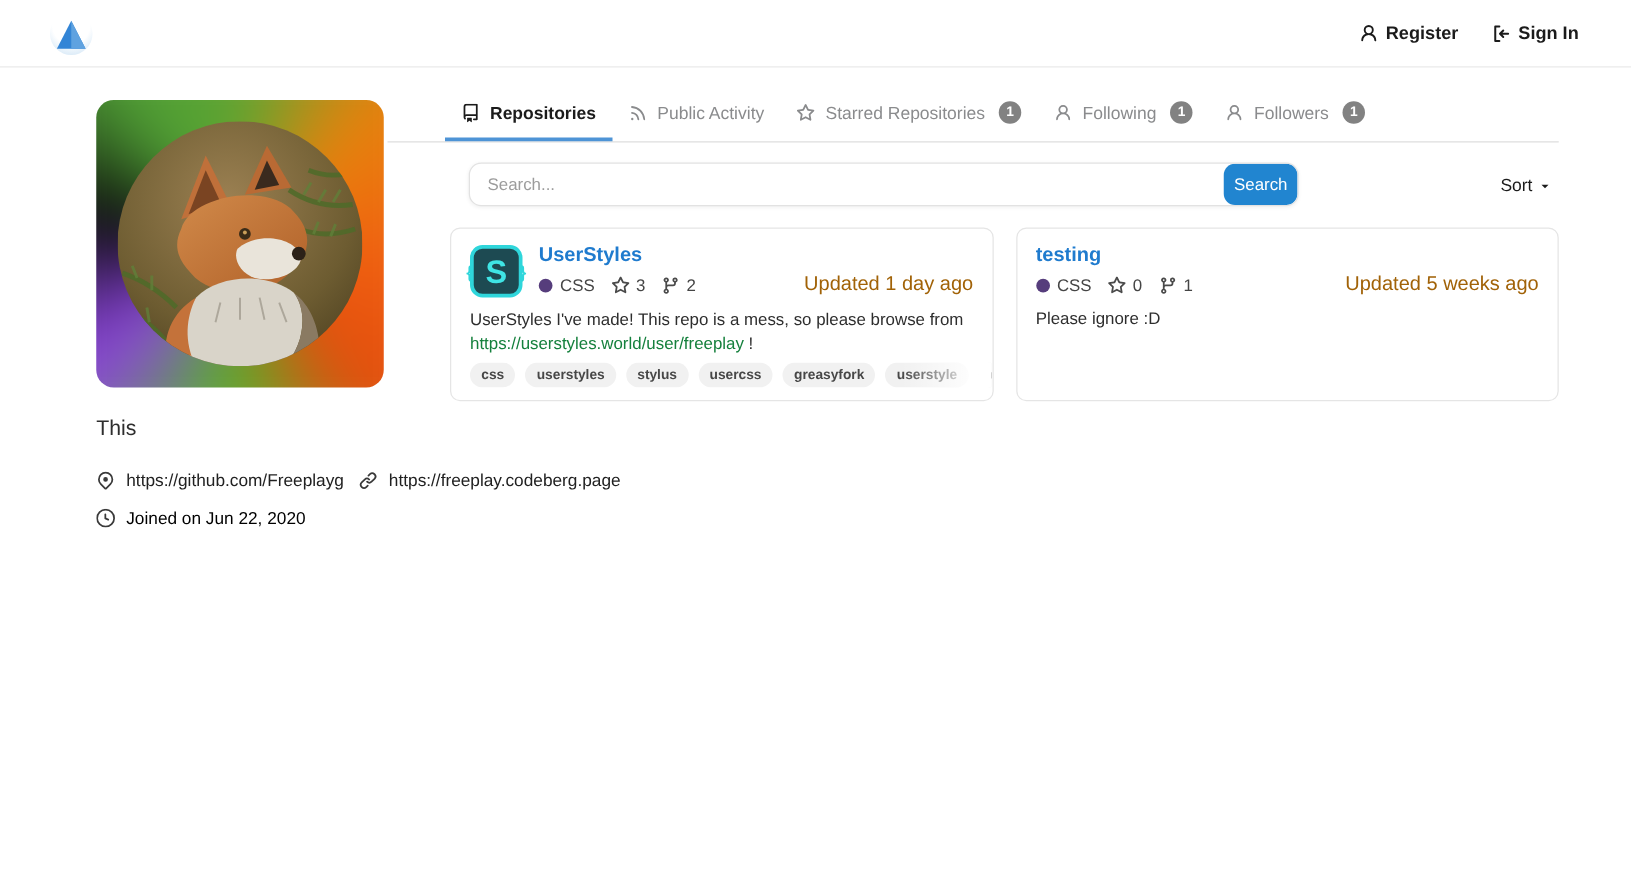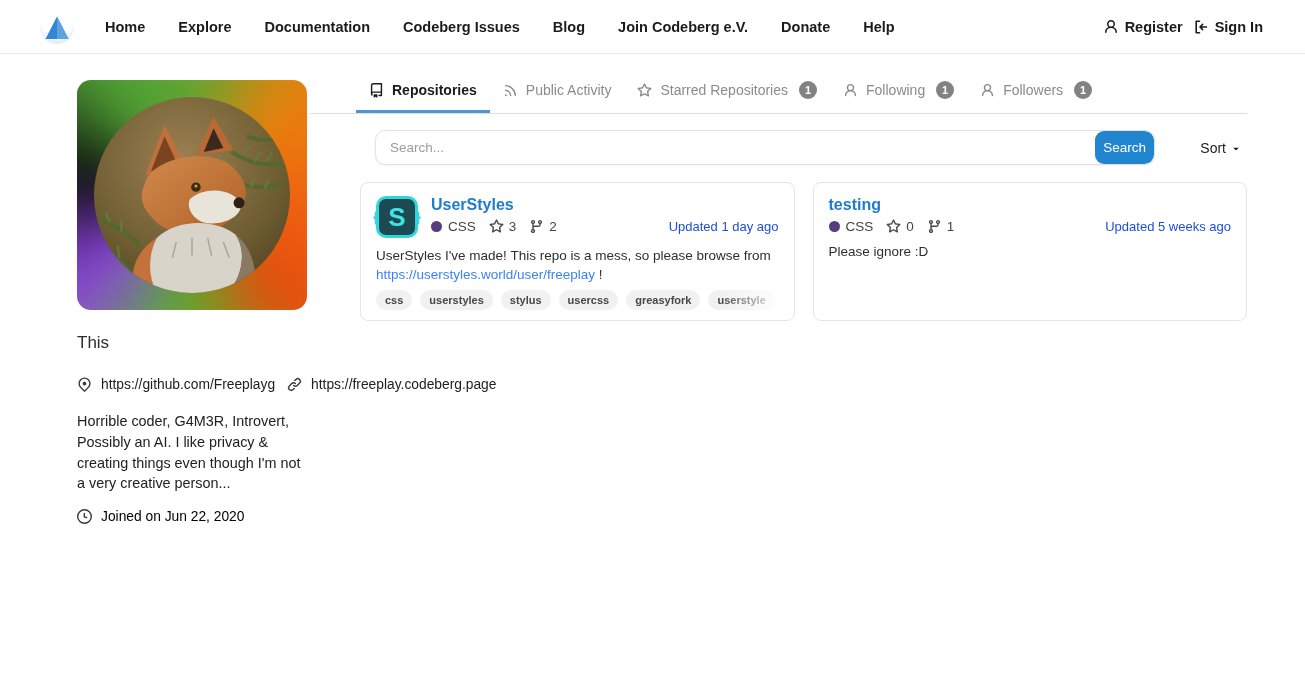--- a/index.html
+++ b/index.html
@@ -5,21 +5,21 @@
   * { box-sizing: border-box; margin: 0; padding: 0; }
   body { background: #fff; font-family: "Liberation Sans", "DejaVu Sans", sans-serif; }
   .page { position: relative; width: 1305px; height: 699px; background: #fff; overflow: hidden; color: #1b1b1b; }
 
   
   .navbar { position: absolute; top: 0; left: 0; right: 0; height: 54px; background: #fff;
             border-bottom: 1px solid #eaeaea; display: flex; align-items: center; padding: 0 42px 0 39px; }
   .logo { width: 36px; height: 36px; flex: 0 0 auto; cursor: pointer; }
   .nav-links { display: flex; gap: 33px; margin-left: 30px; }
   .nav-link { font-size: 14.5px; font-weight: 600; color: #1b1b1b; text-decoration: none; cursor: pointer; }
-  .nav-right { margin-left: auto; display: flex; gap: 10px; align-items: center; }
+  .nav-right { margin-left: auto; display: flex; gap: 26px; align-items: center; }
   .nav-auth { display: flex; align-items: center; gap: 6px; font-size: 14.5px; font-weight: 600; color: #1b1b1b; cursor: pointer; }
   .nav-auth svg { width: 16px; height: 16px; }
 
   
   .profile { position: absolute; left: 77px; top: 80px; width: 232px; z-index: 3; }
   .avatar { position: relative; width: 230px; height: 230px; border-radius: 14px; overflow: hidden; }
   .avatar::before { content: ''; position: absolute; inset: -45px;
     background: conic-gradient(from 0deg at 50% 50%,
       #5da632 0deg, #e8820c 45deg, #f06011 95deg, #e34e0e 140deg,
       #54b32a 185deg, #8e44e0 232deg, #0a0a0a 280deg, #4f9e35 322deg, #5da632 360deg);
@@ -41,21 +41,21 @@
           border-bottom: 1px solid #dedede; display: flex; align-items: stretch; padding-left: 46px; z-index: 1; }
   .tab { display: flex; align-items: center; gap: 8px; padding: 3px 13px 0 13px;
          font-size: 14px; color: #8a8b8d; border-bottom: 3px solid transparent; cursor: pointer; }
   .tab svg { width: 15px; height: 15px; }
   .tab.active { color: #1b1b1b; font-weight: 700; border-bottom-color: #4e94d6; align-items: center; }
   .tab-badge { margin-left: 3px; width: 18px; height: 18px; border-radius: 50%; background: #828282;
                color: #fff; font-size: 11px; font-weight: 700; display: flex; align-items: center; justify-content: center; }
 
   
   .search-row { position: absolute; left: 375px; right: 58px; top: 130px; height: 35px; display: flex; align-items: center; }
-  .search-box { width: 780px; height: 35px; background: #fff; border: 1px solid #e2e2e2; border-radius: 10px;
+  .search-box { width: 664px; height: 35px; background: #fff; border: 1px solid #e2e2e2; border-radius: 10px;
                 box-shadow: 0 1px 3px rgba(0,0,0,0.05); display: flex; align-items: stretch; overflow: hidden; }
   .search-box input { flex: 1; border: 0; outline: 0; padding: 0 14px; font-size: 13.5px; color: #333;
                       font-family: "Liberation Sans", sans-serif; background: transparent; }
   .search-box input::placeholder { color: #9c9c9c; }
   .search-btn { border: 0; background: #2185d0; color: #fff; font-size: 13.5px; font-weight: 400;
                 padding: 0 8px; border-radius: 9px; cursor: pointer; font-family: "Liberation Sans", sans-serif; }
   .sort { margin-left: auto; margin-right: 6px; display: flex; align-items: center; gap: 5px;
           font-size: 14px; color: #1b1b1b; cursor: pointer; }
   .sort svg { width: 10px; height: 10px; margin-top: 2px; }
 
@@ -70,23 +70,23 @@
   .repo-avatar::before, .repo-avatar::after { position: absolute; top: 50%; transform: translateY(-50%);
                  font-size: 14px; font-weight: 700; color: #2fd6db; }
   .repo-avatar::before { content: '{'; left: -6px; }
   .repo-avatar::after { content: '}'; right: -6px; }
   .card-headmain { flex: 1; min-width: 0; }
   .repo-title { font-size: 16px; font-weight: 700; color: #1f7bce; text-decoration: none; cursor: pointer; display: inline-block; }
   .repo-meta { margin-top: 5px; display: flex; align-items: center; font-size: 13.5px; color: #454545; }
   .lang-dot { width: 11px; height: 11px; border-radius: 50%; background: #563d7c; margin-right: 6px; }
   .meta-count { margin-left: 5px; }
   .meta-icon { width: 15px; height: 15px; color: #4a4a4a; margin-left: 13px; }
-  .updated { margin-left: auto; font-size: 13px; color: #1d4ed8; white-space: nowrap; }
+  .updated { margin-left: auto; font-size: 16px; color: #a16207; white-space: nowrap; }
   .repo-desc { margin-top: 9px; font-size: 13.5px; line-height: 18.5px; color: #2e2e2e; }
-  .repo-desc a { color: #3b82f6; text-decoration: none; cursor: pointer; }
+  .repo-desc a { color: #15803d; text-decoration: none; cursor: pointer; }
   .topics { position: absolute; left: 15px; right: 1px; bottom: 10px; display: flex; gap: 8px; overflow: hidden; }
   .topics::after { content: ''; position: absolute; right: 0; top: 0; bottom: 0; width: 72px;
                    background: linear-gradient(to right, rgba(255,255,255,0), #fff 88%); }
   .topic { background: #f1f1f1; border-radius: 10px; padding: 4px 9px; font-size: 11px; font-weight: 700;
            color: #474747; white-space: nowrap; cursor: pointer; }
 </style>
 </head>
 <body>
 
 <div class="page">
@@ -103,30 +103,20 @@
               <circle cx="18" cy="18" r="17"></circle>
             </clipPath>
         </defs>
         <circle cx="18" cy="18" r="17" fill="url(#lgbg)"></circle>
         <g clip-path="url(#lgclip)">
           <polygon points="6.5,30 18,7.5 29.5,30" fill="#3385d6"></polygon>
           <polygon points="18,7.5 29.5,30 18,30" fill="#5fa2e0"></polygon>
         </g>
       </svg>
     </div>
-    <nav class="nav-links">
-      <a class="nav-link">Home</a>
-      <a class="nav-link">Explore</a>
-      <a class="nav-link">Documentation</a>
-      <a class="nav-link">Codeberg Issues</a>
-      <a class="nav-link">Blog</a>
-      <a class="nav-link">Join Codeberg e.V.</a>
-      <a class="nav-link">Donate</a>
-      <a class="nav-link">Help</a>
-    </nav>
     <div class="nav-right">
       <a class="nav-auth">
         <svg viewBox="0 0 16 16" fill="currentColor">
           <path d="M10.561 8.073a6.005 6.005 0 0 1 3.432 5.142.75.75 0 1 1-1.498.07 4.5 4.5 0 0 0-8.99 0 .75.75 0 0 1-1.498-.07 6.004 6.004 0 0 1 3.431-5.142 3.999 3.999 0 1 1 5.123 0ZM10.5 5a2.5 2.5 0 1 0-5 0 2.5 2.5 0 0 0 5 0Z"></path>
         </svg>
         <span>Register</span>
       </a>
       <a class="nav-auth">
         <svg viewBox="0 0 16 16">
           <path fill="none" stroke="currentColor" stroke-width="1.6" stroke-linecap="round" stroke-linejoin="round" d="M6.5 2.2H3.2v11.6h3.3 M13.5 8H7.2 M9.6 5.4 7 8l2.6 2.6"></path>
@@ -188,21 +178,20 @@
         </svg>
         <a>https://github.com/Freeplayg</a>
       </div>
       <div class="profile-row">
         <svg viewBox="0 0 16 16" fill="currentColor">
           <path d="m7.775 3.275 1.25-1.25a3.5 3.5 0 1 1 4.95 4.95l-2.5 2.5a3.5 3.5 0 0 1-4.95 0 .751.751 0 0 1 .018-1.042.751.751 0 0 1 1.042-.018 1.998 1.998 0 0 0 2.83 0l2.5-2.5a2.002 2.002 0 0 0-2.83-2.83l-1.25 1.25a.751.751 0 0 1-1.042-.018.751.751 0 0 1-.018-1.042Zm-4.69 9.64a1.998 1.998 0 0 0 2.83 0l1.25-1.25a.751.751 0 0 1 1.042.018.751.751 0 0 1 .018 1.042l-1.25 1.25a3.5 3.5 0 1 1-4.95-4.95l2.5-2.5a3.5 3.5 0 0 1 4.95 0 .751.751 0 0 1-.018 1.042.751.751 0 0 1-1.042.018 1.998 1.998 0 0 0-2.83 0l-2.5 2.5a1.998 1.998 0 0 0 0 2.83Z"></path>
         </svg>
         <a>https://freeplay.codeberg.page</a>
       </div>
     </div>
-    <p class="bio">Horrible coder, G4M3R, Introvert, Possibly an AI. I like privacy &amp; creating things even though I'm not a very creative person...</p>
     <div class="joined">
       <svg viewBox="0 0 16 16" fill="currentColor">
         <path d="M8 0a8 8 0 1 1 0 16A8 8 0 0 1 8 0ZM1.5 8a6.5 6.5 0 1 0 13 0 6.5 6.5 0 0 0-13 0Zm7-3.25v2.992l2.028.812a.75.75 0 0 1-.557 1.392l-2.5-1A.751.751 0 0 1 7 8.25v-3.5a.75.75 0 0 1 1.5 0Z"></path>
       </svg>
       <span>Joined on Jun 22, 2020</span>
     </div>
   </aside>
 
   <nav class="tabs">
     <div class="tab active">

